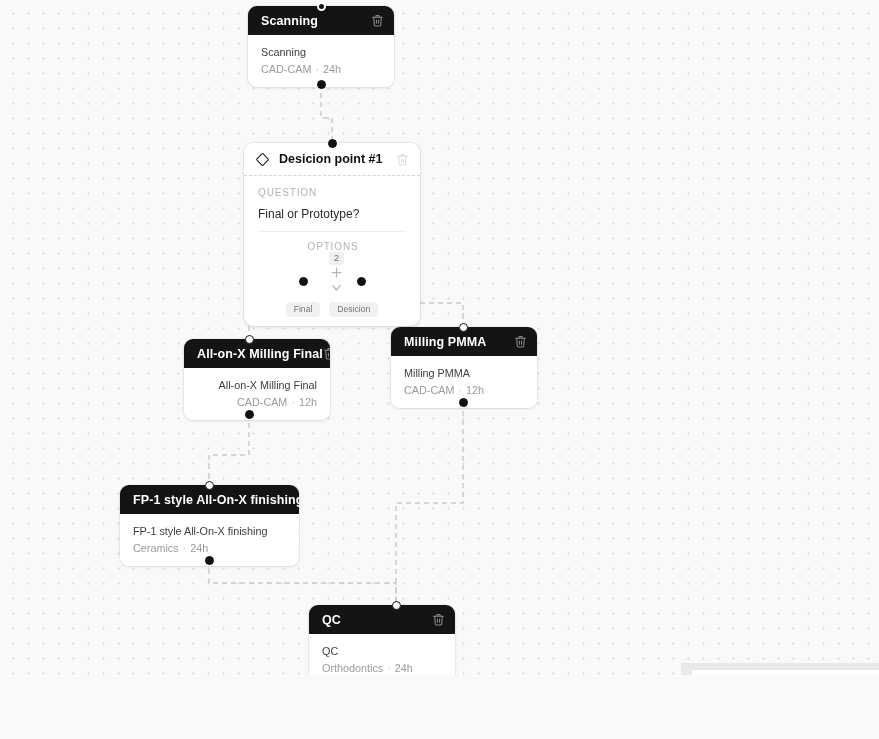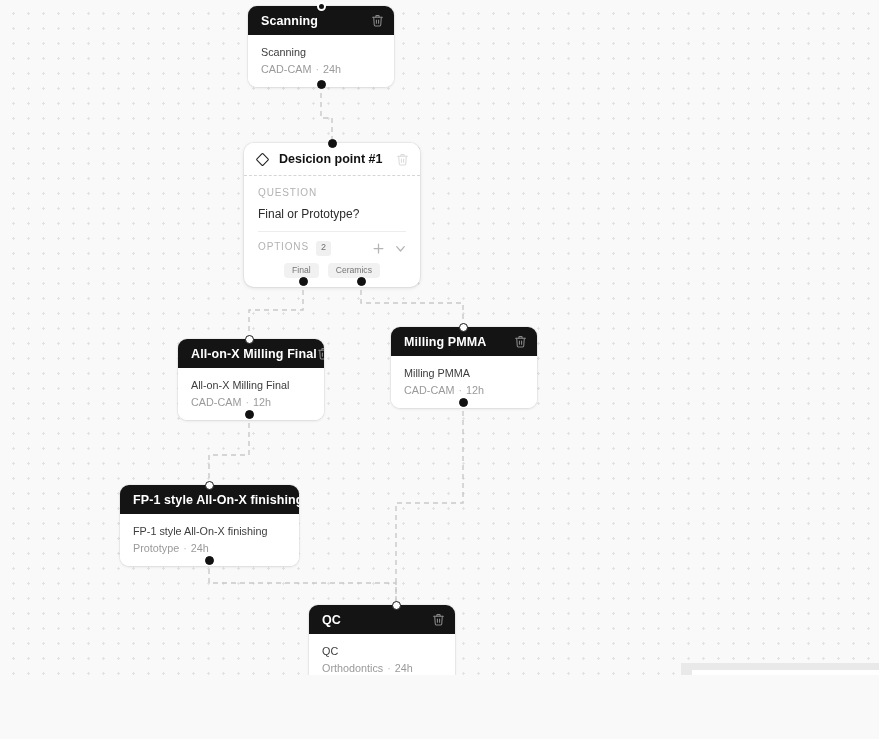--- a/index.html
+++ b/index.html
@@ -160,21 +160,23 @@
     color: #2c2c2c;
     white-space: nowrap;
   }
   .divider {
     height: 1px;
     background: #ededed;
     margin: 0 14px;
   }
   .options-row {
     display: flex;
+    align-items: center;
     padding: 9px 12px 4px 14px;
+    flex-direction: column;
   }
   .opt-count {
     margin-left: 7px;
     background: #f0f0f0;
     color: #6d6d6d;
     font-size: 9px;
     border-radius: 3px;
     padding: 1.5px 5px;
     line-height: 1.1;
   }
@@ -307,24 +309,24 @@
             </svg>
           </div>
           <div class="icon-btn">
             <svg viewBox="0 0 24 24" fill="none" stroke="#5b5b5b" stroke-width="2" stroke-linecap="round" stroke-linejoin="round">
               <polyline points="6 9 12 16 18 9"></polyline>
             </svg>
           </div>
         </div>
         <div class="option-chips">
           <div class="chip">Final</div>
-          <div class="chip">Ceramics</div>
-        </div>
-      </div>
-      <div class="node" style="left: 178px; top: 339px; width: 146px;">
+          <div class="chip">Desicion</div>
+        </div>
+      </div>
+      <div class="node" style="left: 184px; top: 339px; width: 146px; text-align: right;">
         <div class="node-header">
           <div class="node-title">All-on-X Milling Final</div>
           <div class="trash">
             <svg viewBox="0 0 24 24" fill="none" stroke="#cfcfcf" stroke-width="2" stroke-linecap="round" stroke-linejoin="round">
               <polyline points="3 6 5 6 21 6"></polyline>
               <path d="M19 6l-1 14a2 2 0 0 1-2 2H8a2 2 0 0 1-2-2L5 6"></path>
               <path d="M10 11v6M14 11v6"></path>
               <path d="M9 6V4a1 1 0 0 1 1-1h4a1 1 0 0 1 1 1v2"></path>
             </svg>
           </div>
@@ -350,21 +352,21 @@
           <div class="body-name">Milling PMMA</div>
           <div class="body-meta"><span>CAD-CAM</span><span class="dot-sep">·</span><span>12h</span></div>
         </div>
       </div>
       <div class="node" style="left: 120px; top: 485px; width: 179px;">
         <div class="node-header">
           <div class="node-title">FP-1 style All-On-X finishing</div>
         </div>
         <div class="node-body">
           <div class="body-name">FP-1 style All-On-X finishing</div>
-          <div class="body-meta"><span>Prototype</span><span class="dot-sep">·</span><span>24h</span></div>
+          <div class="body-meta"><span>Ceramics</span><span class="dot-sep">·</span><span>24h</span></div>
         </div>
       </div>
       <div class="node" style="left: 309px; top: 605px; width: 146px;">
         <div class="node-header">
           <div class="node-title">QC</div>
           <div class="trash">
             <svg viewBox="0 0 24 24" fill="none" stroke="#cfcfcf" stroke-width="2" stroke-linecap="round" stroke-linejoin="round">
               <polyline points="3 6 5 6 21 6"></polyline>
               <path d="M19 6l-1 14a2 2 0 0 1-2 2H8a2 2 0 0 1-2-2L5 6"></path>
               <path d="M10 11v6M14 11v6"></path>

